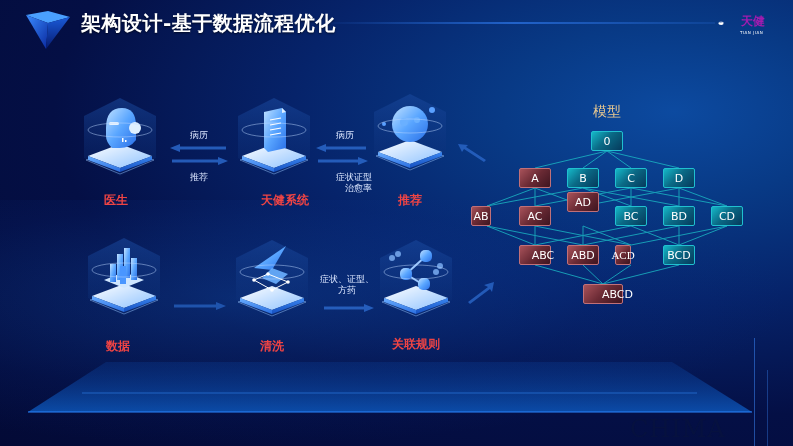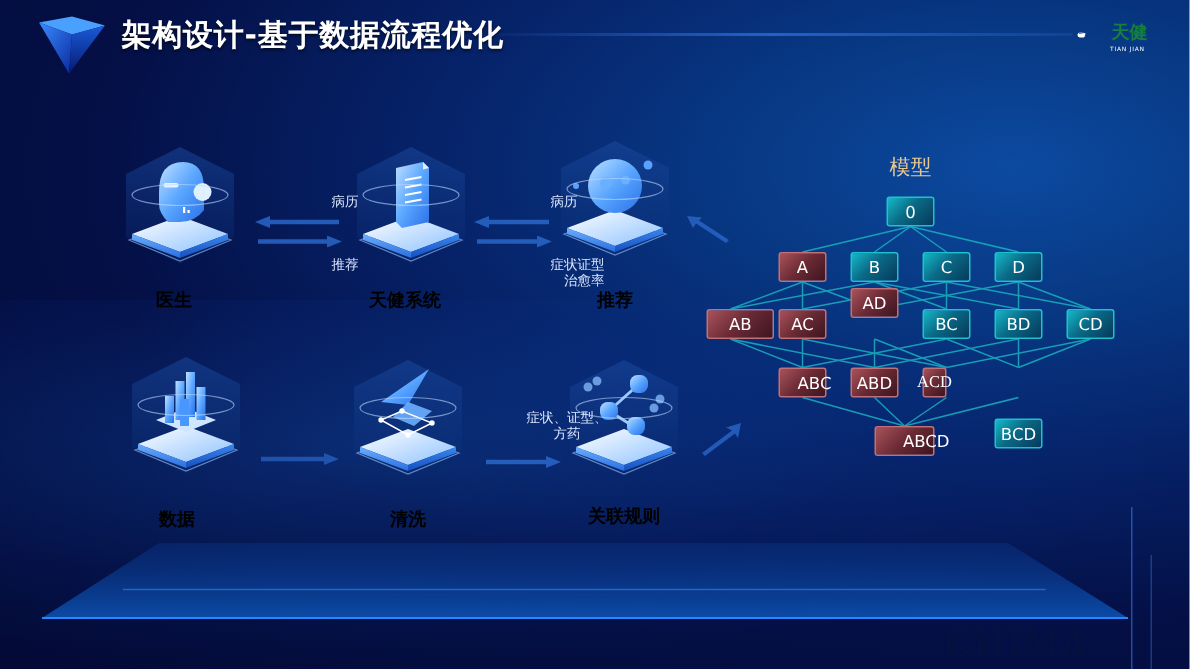--- a/index.html
+++ b/index.html
@@ -8,26 +8,26 @@
     background:radial-gradient(ellipse at 85% 25%, #0c4aa0 0%, #083a86 18%, #06236a 40%, #040f45 65%, #030a36 100%);
     color:#fff;}
   .wave{position:absolute;left:0;top:200px;width:793px;height:246px;
     background:radial-gradient(ellipse at 30% 40%, rgba(20,90,190,0.35) 0%, rgba(10,50,140,0.15) 45%, rgba(0,0,0,0) 70%);}
   .title-logo{position:absolute;left:24px;top:9px;width:48px;height:42px;}
   .title{position:absolute;left:81px;top:10px;font-size:20px;font-weight:bold;color:#fff;letter-spacing:0.5px;
     text-shadow:0 1px 2px rgba(0,0,0,0.6);}
   .title-line{position:absolute;left:315px;top:22px;width:400px;height:2px;
     background:linear-gradient(90deg,rgba(40,110,220,0) 0%,rgba(40,110,220,0.8) 50%,rgba(40,110,220,0.2) 100%);}
   .brand{position:absolute;left:718px;top:12px;width:62px;height:26px;}
-  .brand-cn{position:absolute;left:741px;top:13px;font-size:12px;font-weight:bold;color:#15803d;}
+  .brand-cn{position:absolute;left:741px;top:13px;font-size:12px;font-weight:bold;color:#a21caf;}
   .brand-en{position:absolute;left:740px;top:30px;font-size:4px;color:#fff;letter-spacing:0.5px;}
 
   .node{position:absolute;width:80px;height:86px;}
-  .node-label{position:absolute;width:100px;text-align:center;font-size:12px;font-weight:bold;color:#000000;}
-  .edge-label{position:absolute;text-align:center;font-size:9px;color:#dbe6ff;line-height:11px;margin-left:31px;}
+  .node-label{position:absolute;width:100px;text-align:center;font-size:12px;font-weight:bold;color:#ef4444;}
+  .edge-label{position:absolute;text-align:center;font-size:9px;color:#dbe6ff;line-height:11px;}
   .arrow{position:absolute;}
 
   .model-title{position:absolute;left:593px;top:103px;font-size:14px;color:#e8c890;}
   .lattice{position:absolute;left:0;top:0;width:793px;height:446px;pointer-events:none;}
   .lbox{position:absolute;height:20px;border-radius:2px;font-size:11px;color:#fff;
     display:flex;align-items:center;justify-content:center;box-sizing:border-box;}
   .lbox.red{background:linear-gradient(135deg,#a8525a 0%,#6a2a34 50%,#3e1520 100%);border:1px solid #c07078;}
   .lbox.teal{background:linear-gradient(135deg,#15b8c8 0%,#0a6a86 45%,#063a5c 100%);border:1px solid #20c0d0;}
 
   .stage{position:absolute;}
@@ -118,21 +118,21 @@
   <g>
     <polygon points="30,16 48,12 52,16 52,52 34,56 30,52" fill="url(#objg)"></polygon>
     <polygon points="48,12 52,16 48,17" fill="#dff0ff"></polygon>
     <line x1="36" y1="24" x2="47" y2="22" stroke="#fff" stroke-width="1.2"></line>
     <line x1="36" y1="29" x2="47" y2="27" stroke="#fff" stroke-width="1.2"></line>
     <line x1="36" y1="34" x2="47" y2="32" stroke="#fff" stroke-width="1.2"></line>
     <line x1="36" y1="39" x2="47" y2="37" stroke="#fff" stroke-width="1.2"></line>
   </g>
   <ellipse cx="40" cy="34" rx="32" ry="7" fill="none" stroke="#bcd8ff" stroke-opacity="0.6" stroke-width="0.8"></ellipse>
 </svg>
-<div class="node-label" style="left:220px;top:192px;">天健系统</div>
+<div class="node-label" style="left:209px;top:192px;text-align:right;">天健系统</div>
 
 <svg class="node" style="left:370px;top:92px;" viewBox="0 0 80 86">
   <polygon points="40,2 76,20 76,62 40,80 4,62 4,20" fill="url(#hexg)"></polygon>
   <polygon points="40,52 74,64 40,78 6,64" fill="none" stroke="#9cc8ff" stroke-opacity="0.6" stroke-width="0.8"></polygon>
   <polygon points="40,48 72,60 40,72 8,60" fill="url(#topg)"></polygon>
   <polygon points="8,60 40,72 40,76 8,64" fill="url(#sideL)"></polygon>
   <polygon points="40,72 72,60 72,64 40,76" fill="url(#sideR)"></polygon>
   <g>
     <circle cx="40" cy="32" r="18" fill="url(#objg)"></circle>
     <circle cx="34" cy="30" r="4" fill="#6ab0ff"></circle>
@@ -302,25 +302,25 @@
   </g>
 </svg>
 
 <div class="lbox teal" style="left:591px;top:131px;width:32px;">0</div>
 
 <div class="lbox red" style="left:519px;top:168px;width:32px;">A</div>
 <div class="lbox teal" style="left:567px;top:168px;width:32px;">B</div>
 <div class="lbox teal" style="left:615px;top:168px;width:32px;">C</div>
 <div class="lbox teal" style="left:663px;top:168px;width:32px;">D</div>
 
-<div class="lbox red" style="left:471px;top:206px;width:45px;">AB</div>
+<div class="lbox red" style="left:471px;top:206px;width:20px;">AB</div>
 <div class="lbox red" style="left:519px;top:206px;width:32px;">AC</div>
 <div class="lbox red" style="left:567px;top:192px;width:32px;">AD</div>
 <div class="lbox teal" style="left:615px;top:206px;width:32px;">BC</div>
 <div class="lbox teal" style="left:663px;top:206px;width:32px;">BD</div>
 <div class="lbox teal" style="left:711px;top:206px;width:32px;">CD</div>
 
 <div class="lbox red" style="left:519px;top:245px;width:32px;padding-left:16px;">ABC</div>
 <div class="lbox red" style="left:567px;top:245px;width:32px;">ABD</div>
 <div class="lbox red" style="left:615px;top:245px;width:16px;font-family:Liberation Serif, serif;">ACD</div>
-<div class="lbox teal" style="left:663px;top:245px;width:32px;margin-top:34px;">BCD</div>
+<div class="lbox teal" style="left:663px;top:245px;width:32px;">BCD</div>
 
 <div class="lbox red" style="left:583px;top:284px;width:40px;padding-left:29px;">ABCD</div>
 
 </body></html>

